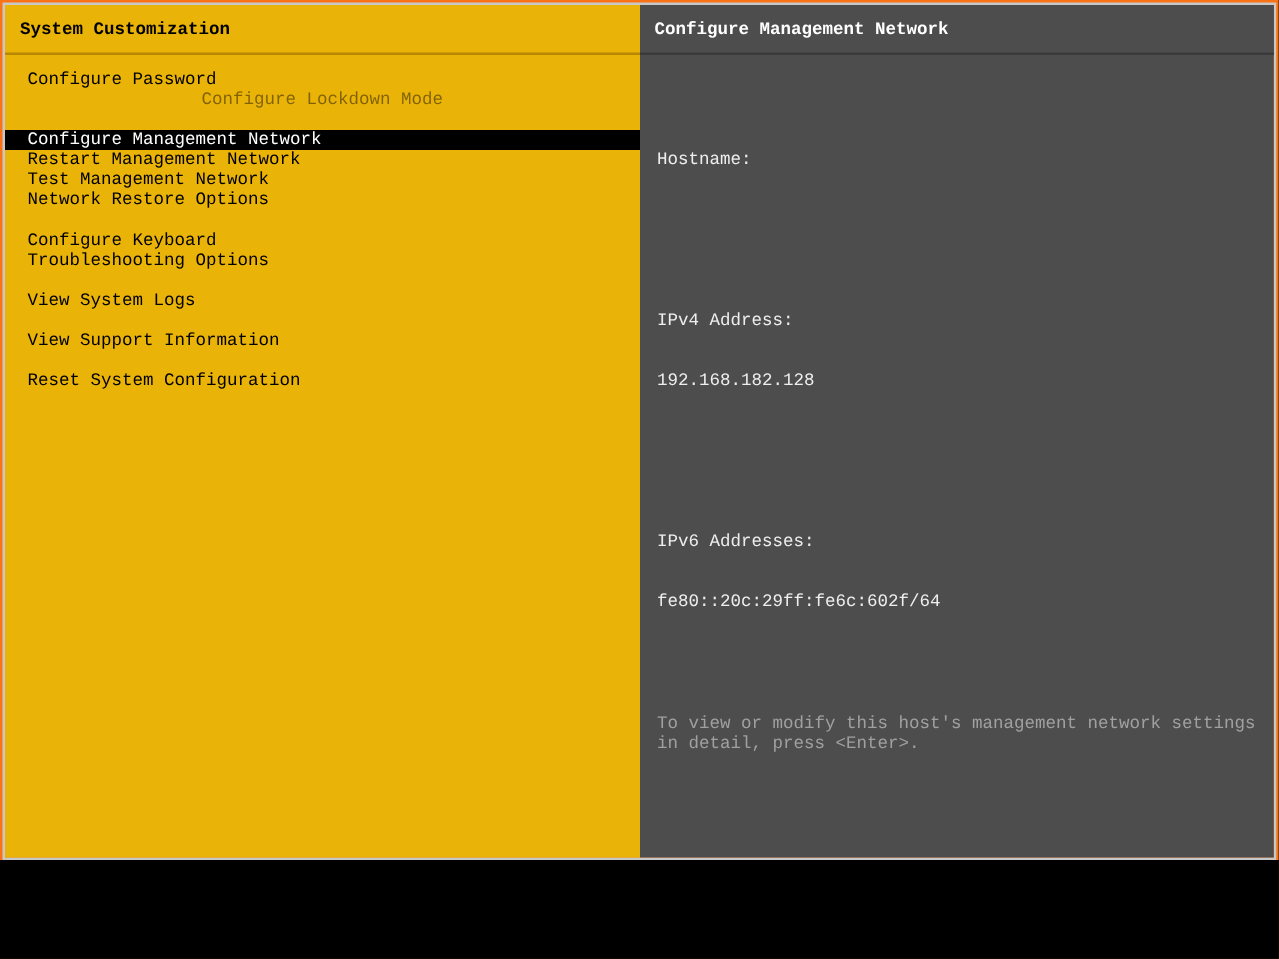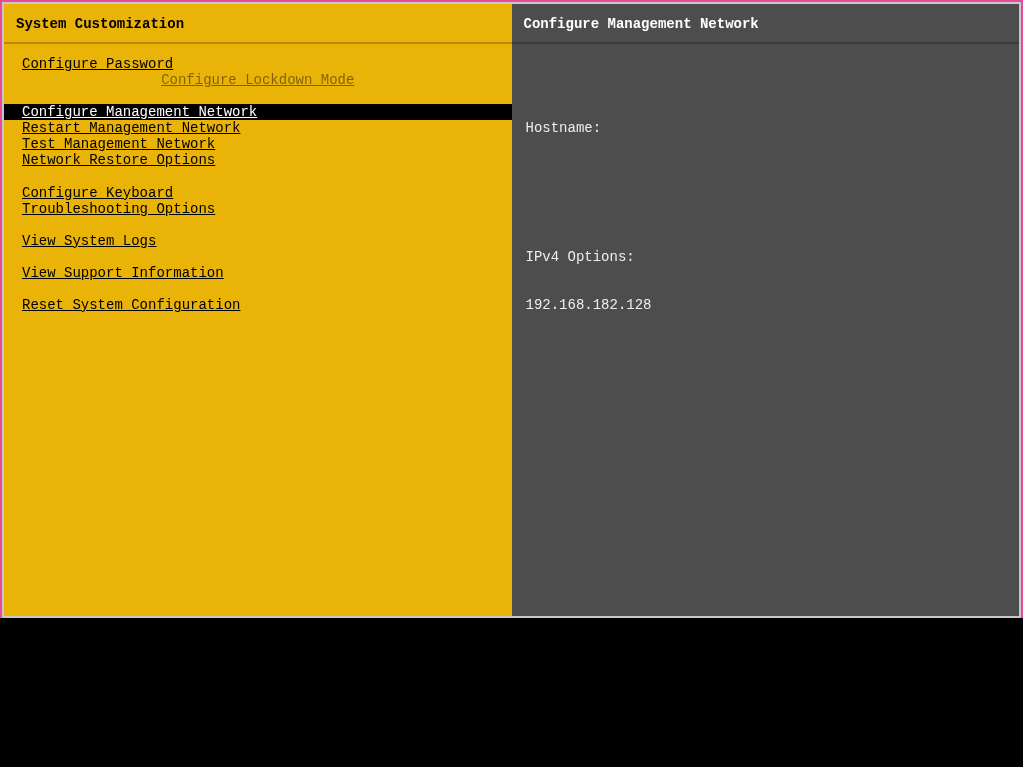--- a/index.html
+++ b/index.html
@@ -6,24 +6,24 @@
     html, body {
       width: 1023px;
       height: 767px;
       background: #000;
       font-family: "Consolas", "Courier New", monospace;
       font-size: 14px;
       overflow: hidden;
     }
     .screen {
       width: 1023px;
-      height: 618px;
+      height: 688px;
       display: flex;
       flex-direction: column;
-      background: #ec4899;
+      background: #f97316;
     }
     .main-area {
       flex: 1;
       display: flex;
       border: 2px solid #c8c8c8;
       margin: 2px 2px 0 2px;
     }
     .left-pane {
       width: 50%;
       background: #eab308;
@@ -60,21 +60,20 @@
       white-space: pre;
       flex: 1;
       line-height: 1.15;
     }
     .left-pane .pane-body { color: #000; }
     .menu-group { margin-bottom: 16px; }
     .menu-item {
       padding: 0 4px;
       cursor: pointer;
       white-space: pre;
-      text-decoration: underline;
     }
     .menu-item.disabled {
       color: rgba(0,0,0,0.45);
       cursor: default;
       text-align: center;
     }
     .menu-item.selected {
       background: #000;
       color: #fff;
       display: block;
@@ -102,23 +101,28 @@
       <div class="pane-body" id="menu-body"><div class="menu-group"><div class="menu-item">Configure Password</div><div class="menu-item disabled">Configure Lockdown Mode</div></div><div class="menu-group"><div class="menu-item selected">Configure Management Network</div><div class="menu-item">Restart Management Network</div><div class="menu-item">Test Management Network</div><div class="menu-item">Network Restore Options</div></div><div class="menu-group"><div class="menu-item">Configure Keyboard</div><div class="menu-item">Troubleshooting Options</div></div><div class="menu-group"><div class="menu-item">View System Logs</div></div><div class="menu-group"><div class="menu-item">View Support Information</div></div><div class="menu-group"><div class="menu-item">Reset System Configuration</div></div></div>
     </div>
 
     <div class="right-pane">
       <div class="pane-header">Configure Management Network</div>
       <div class="pane-body">
         <div class="detail-block">
           <div>Hostname:</div>
         </div>
         <div class="detail-block">
-          <div>IPv4 Options:</div>
+          <div>IPv4 Address:</div>
           <div>192.168.182.128</div>
         </div>
+        <div class="detail-block">
+          <div>IPv6 Addresses:</div>
+          <div>fe80::20c:29ff:fe6c:602f/64</div>
+        </div>
+        <div class="detail-hint">To view or modify this host's management network settings in detail, press &lt;Enter&gt;.</div>
       </div>
       <div class="right-footer">
         
         
       </div>
     </div>
 
   </div>
 
 </div>

